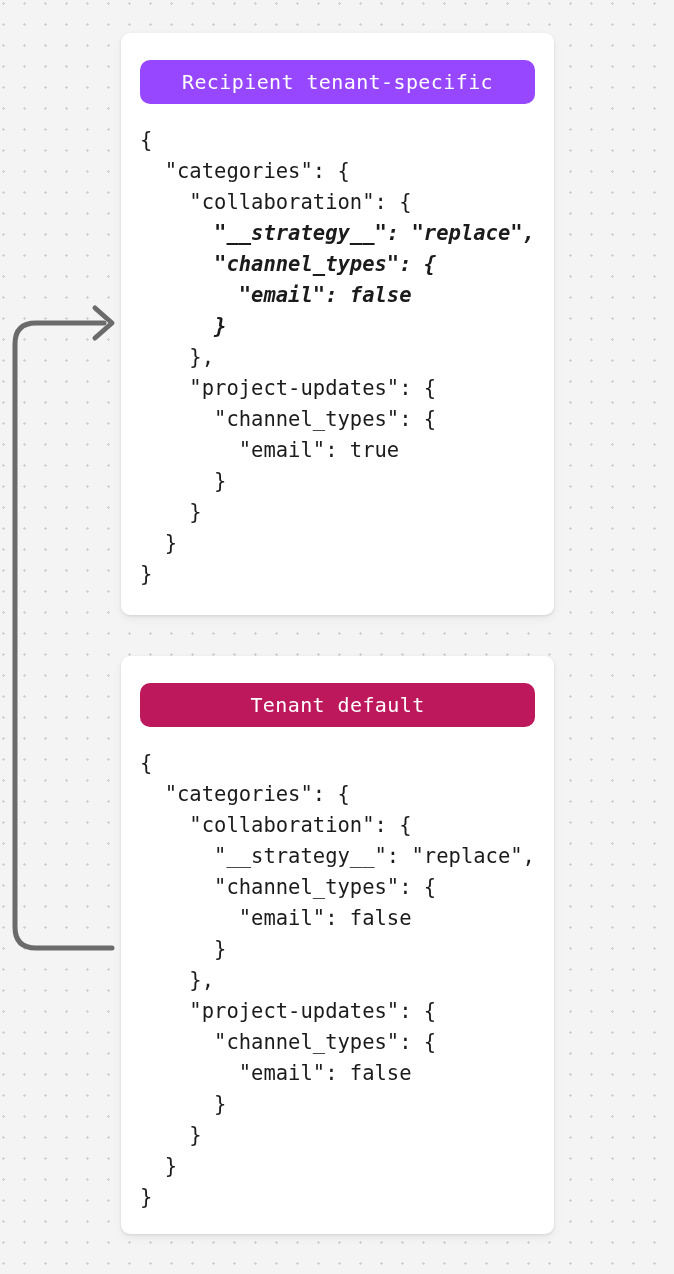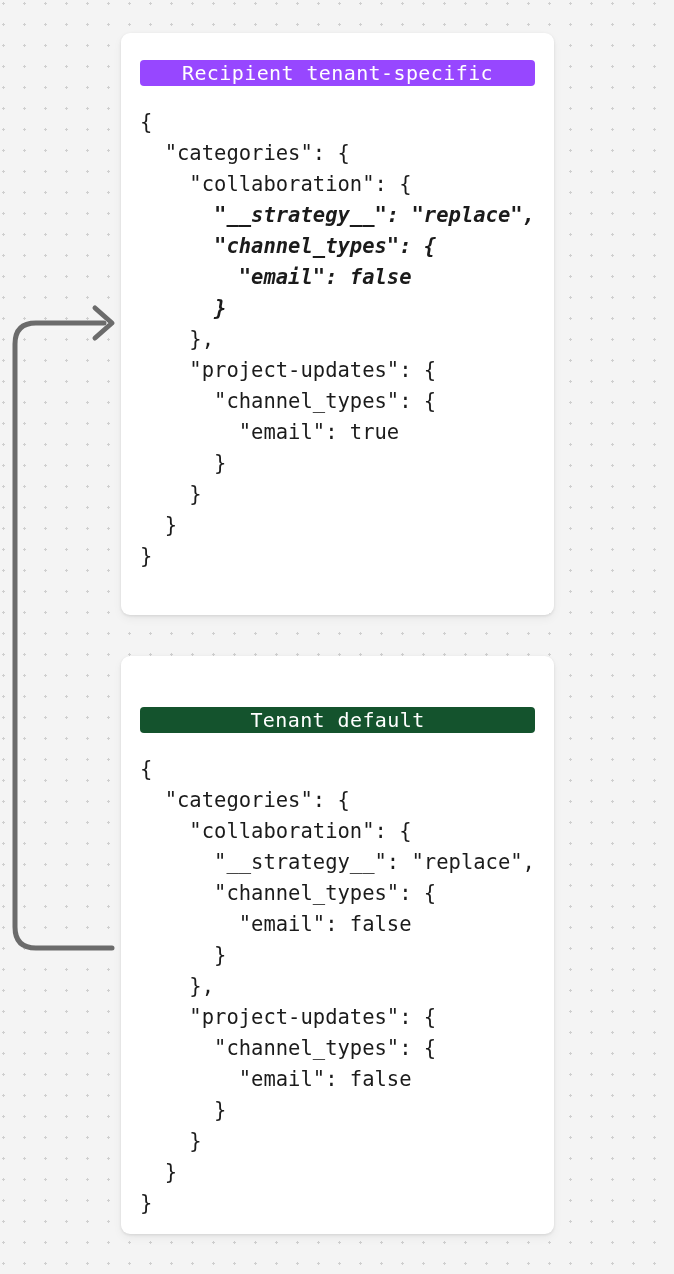--- a/index.html
+++ b/index.html
@@ -61,22 +61,22 @@
     top: 33px;
     height: 582px;
   }
 
   #card-tenant {
     top: 656px;
     height: 578px;
   }
 
   .card-header {
-    height: 26px;
-    border-radius: 4px;
+    height: 44px;
+    border-radius: 10px;
     display: flex;
     align-items: center;
     justify-content: center;
     color: #ffffff;
     font-family: "DejaVu Sans Mono", "Liberation Mono", monospace;
     font-size: 20px;
     letter-spacing: 0.4px;
     white-space: nowrap;
   }
 
@@ -114,17 +114,17 @@
 </svg>
 
 <div id="canvas">
 
   <div class="card" id="card-recipient">
     <div class="card-header" style="background-color: rgb(151, 71, 255); color: rgb(255, 255, 255);">Recipient tenant-specific</div>
     <div class="card-body"><span class="code-line">{</span><span class="code-line">  "categories": {</span><span class="code-line">    "collaboration": {</span><span class="code-line emph">      "__strategy__": "replace",</span><span class="code-line emph">      "channel_types": {</span><span class="code-line emph">        "email": false</span><span class="code-line emph">      }</span><span class="code-line">    },</span><span class="code-line">    "project-updates": {</span><span class="code-line">      "channel_types": {</span><span class="code-line">        "email": true</span><span class="code-line">      }</span><span class="code-line">    }</span><span class="code-line">  }</span><span class="code-line">}</span></div>
   </div>
 
   <div class="card" id="card-tenant">
-    <div class="card-header" style="background-color: #14532d; color: rgb(255, 255, 255); margin-top: 24px;">Tenant default</div>
+    <div class="card-header" style="background-color: #be185d; color: rgb(255, 255, 255);">Tenant default</div>
     <div class="card-body"><span class="code-line">{</span><span class="code-line">  "categories": {</span><span class="code-line">    "collaboration": {</span><span class="code-line">      "__strategy__": "replace",</span><span class="code-line">      "channel_types": {</span><span class="code-line">        "email": false</span><span class="code-line">      }</span><span class="code-line">    },</span><span class="code-line">    "project-updates": {</span><span class="code-line">      "channel_types": {</span><span class="code-line">        "email": false</span><span class="code-line">      }</span><span class="code-line">    }</span><span class="code-line">  }</span><span class="code-line">}</span></div>
   </div>
 
 </div>
 
 </body></html>

